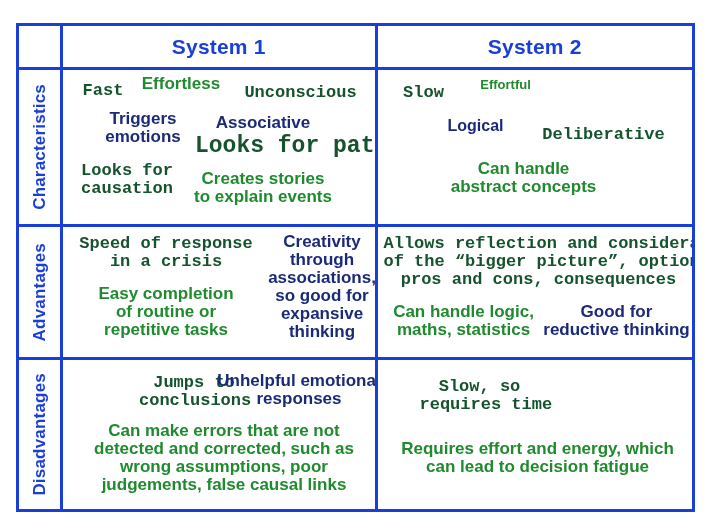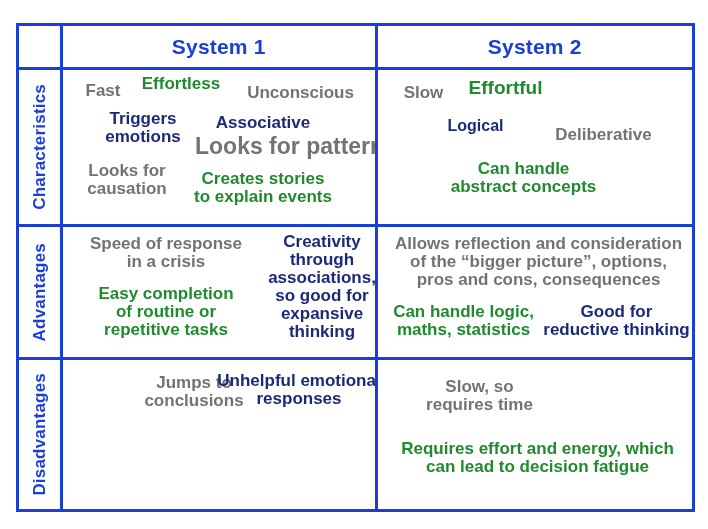--- a/index.html
+++ b/index.html
@@ -87,21 +87,21 @@
     height: 100%;
   }
   .wc span {
     position: absolute;
     font-weight: bold;
     line-height: 1.06;
     white-space: pre;
     text-align: center;
   }
 
-  .c-orange { color: #737373; }
+  .c-orange { color: #14532d; font-family: Liberation Mono, monospace; }
   .c-green  { color: #1F8A2E; }
   .c-navy   { color: #1B2A78; }
 </style>
 </head>
 <body>
 
 <div id="page">
 
   <div id="compare-table">
 
@@ -127,21 +127,21 @@
           <span class="c-orange" style="left: 132px; top: 64px; font-size: 23px; width: 180px;">Looks for patterns</span>
           <span class="c-orange" style="left: 16px; top: 92px; font-size: 17px; width: 96px;">Looks for
 causation</span>
           <span class="c-green" style="left: 116px; top: 100px; font-size: 17px; width: 168px;">Creates stories
 to explain events</span>
         </div>
     </div>
     <div class="cell content-cell last-col">
       <div class="wc">
           <span class="c-orange" style="left: 18px; top: 14px; font-size: 17px; width: 56px;">Slow</span>
-          <span class="c-green" style="left: 84px; top: 8px; font-size: 19px; width: 88px;">Effortful</span>
+          <span class="c-green" style="left: 84px; top: 8px; font-size: 13px; width: 88px;">Effortful</span>
           <span class="c-navy" style="left: 58px; top: 48px; font-size: 16px; width: 80px;">Logical</span>
           <span class="c-orange" style="left: 162px; top: 56px; font-size: 17px; width: 128px;">Deliberative</span>
           <span class="c-green" style="left: 56px; top: 90px; font-size: 17px; width: 180px;">Can handle
 abstract concepts</span>
         </div>
     </div>
 
     <div class="cell rowlabel-cell">
       <span class="rowlabel-text">Advantages</span>
     </div>
@@ -174,20 +174,24 @@
 
     <div class="cell rowlabel-cell last-row">
       <span class="rowlabel-text">Disadvantages</span>
     </div>
     <div class="cell content-cell last-row">
       <div class="wc">
           <span class="c-orange" style="left: 56px; top: 14px; font-size: 17px; width: 110px; margin-left: 20px;">Jumps to
 conclusions</span>
           <span class="c-navy" style="left: 150px; top: 12px; font-size: 17px; width: 172px;">Unhelpful emotional
 responses</span>
+          <span class="c-green" style="left: 8px; top: 62px; font-size: 17px; width: 306px;">Can make errors that are not
+detected and corrected, such as
+wrong assumptions, poor
+judgements, false causal links</span>
         </div>
     </div>
     <div class="cell content-cell last-col last-row">
       <div class="wc">
           <span class="c-orange" style="left: 42px; top: 18px; font-size: 17px; width: 120px;">Slow, so
 requires time</span>
           <span class="c-green" style="left: 10px; top: 80px; font-size: 17px; width: 300px;">Requires effort and energy, which
 can lead to decision fatigue</span>
         </div>
     </div>

